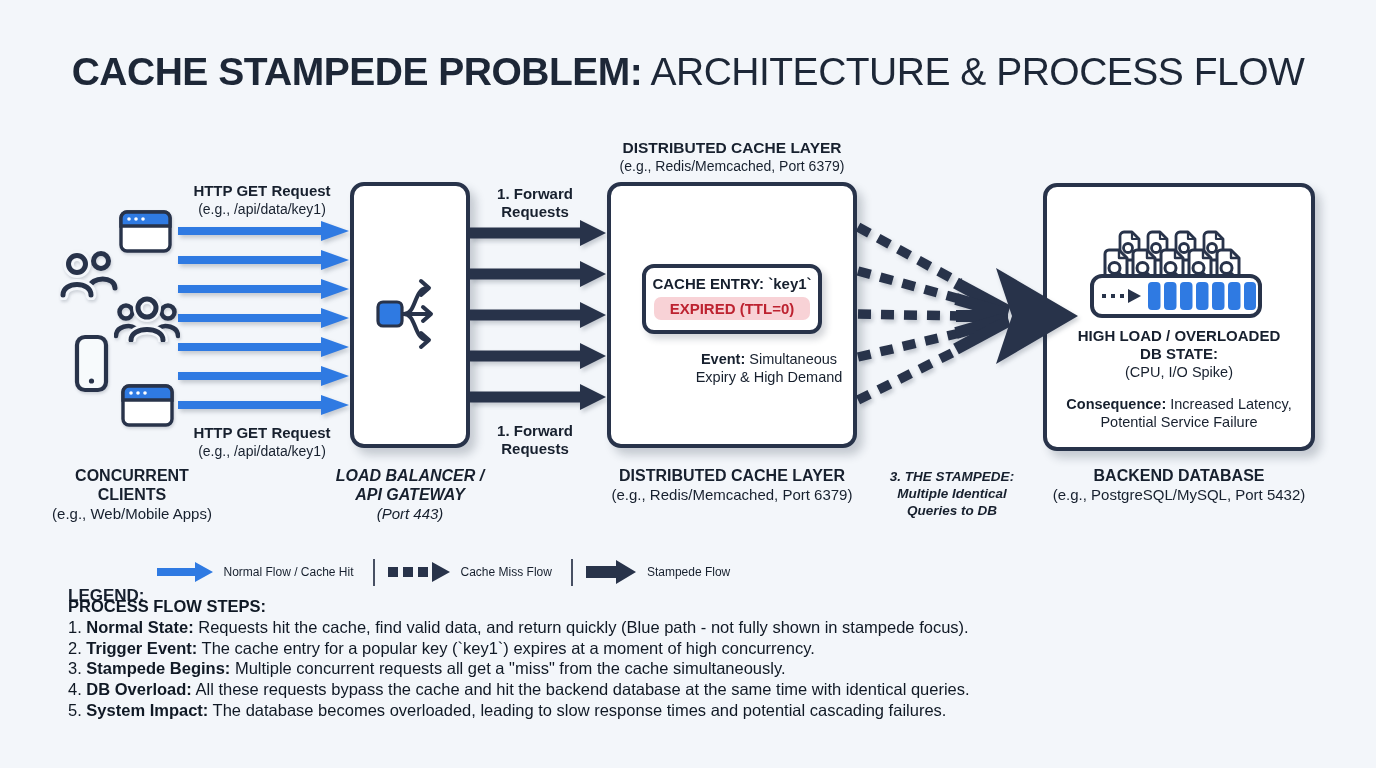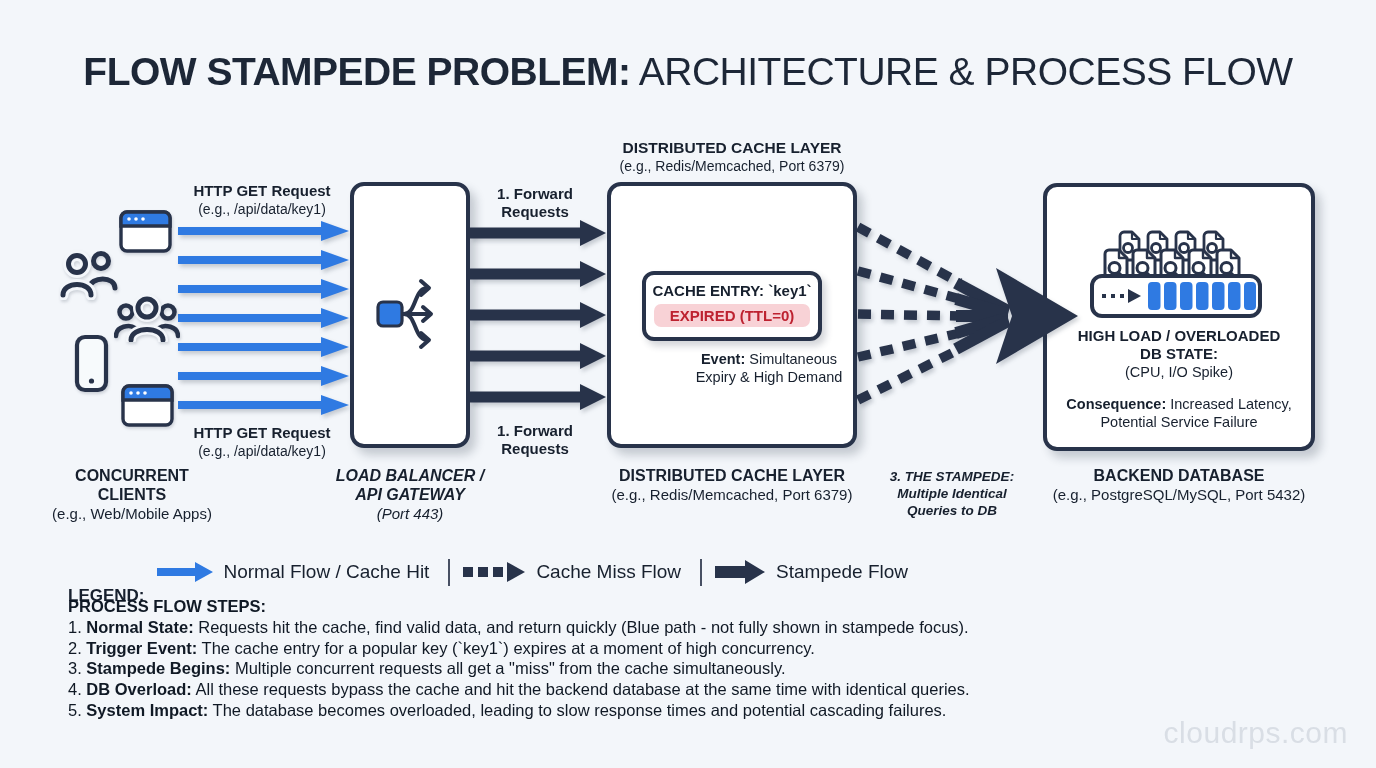--- a/index.html
+++ b/index.html
@@ -22,38 +22,38 @@
   .cap-sm{font-size:13.5px;font-weight:bold;line-height:17px;font-style:italic;}
   
   .entry{box-sizing:border-box;background:#fff;border:4px solid #28334a;border-radius:12px;
          box-shadow:4px 5px 7px rgba(33,44,66,.2);text-align:center;padding-top:7px;}
   .entry-label{font-size:15px;font-weight:bold;}
   .badge{display:inline-block;margin-top:5px;padding:3px 16px;background:#f8d2d6;border-radius:7px;
          color:#bd2230;font-weight:bold;font-size:15px;}
   
   .legend{top:556px;left:68px;display:flex;align-items:center;height:32px;}
   .legend .ltitle{font-size:17px;font-weight:bold;margin-right:12px;margin-top:48px;}
-  .legend .llabel{font-size:19px;margin:0 6px 0 9px;}
+  .legend .llabel{font-size:12px;margin:0 6px 0 9px;}
   .legend .sep{width:0;height:27px;border-left:2.5px solid #475063;margin:0 13px;}
   
   .process{top:596px;left:68px;width:1260px;font-size:16.5px;line-height:20.8px;color:#10192５;}
   .process{color:#101925;}
   .process .head{font-weight:bold;}
   .watermark{right:28px;bottom:18px;font-size:30px;color:#d9dee5;letter-spacing:.5px;}
   svg{display:block;}
   .icon{filter:drop-shadow(1.5px 2px 1.5px rgba(33,44,66,.18));}
   .arrows{left:0;top:0;pointer-events:none;filter:drop-shadow(2px 3px 2px rgba(33,44,66,.22));}
 </style>
 </head>
 <body>
 
 <div class="stage">
 
   <div class="abs title">
-    <span class="bold">FLOW STAMPEDE PROBLEM:</span><span> ARCHITECTURE &amp; PROCESS FLOW</span>
+    <span class="bold">CACHE STAMPEDE PROBLEM:</span><span> ARCHITECTURE &amp; PROCESS FLOW</span>
   </div>
 
   <div class="abs ctr" style="top:139px;left:592px;width:280px;">
     <div class="lbl1" style="font-size:15.5px;">DISTRIBUTED CACHE LAYER</div>
     <div class="lbl2">(e.g., Redis/Memcached, Port 6379)</div>
   </div>
 
   <div class="abs icon" style="left:119px;top:210px;">
     <svg width="53" height="43" viewBox="0 0 53 43">
       <rect x="2" y="2" width="49" height="39" rx="6" fill="#ffffff" stroke="#28334a" stroke-width="3.4"></rect>
@@ -126,21 +126,21 @@
   <div class="abs ctr" style="top:185px;left:474px;width:122px;">
     <div class="lbl1">1. Forward</div>
     <div class="lbl1">Requests</div>
   </div>
   <div class="abs ctr" style="top:422px;left:474px;width:122px;">
     <div class="lbl1">1. Forward</div>
     <div class="lbl1">Requests</div>
   </div>
 
   <div class="abs box" style="left:607px;top:182px;width:250px;height:266px;"></div>
-  <div class="abs entry" style="left:642px;top:271px;width:180px;height:70px;">
+  <div class="abs entry" style="left:642px;top:264px;width:180px;height:70px;">
     <div class="entry-label">CACHE ENTRY: `key1`</div>
     <div class="badge">EXPIRED (TTL=0)</div>
   </div>
   <div class="abs ctr lbl2" style="top:350px;left:607px;width:250px;font-size:14.5px;padding-left:37px;">
     <div><span class="b">Event:</span><span> Simultaneous</span></div>
     <div>Expiry &amp; High Demand</div>
   </div>
 
   <div class="abs box" style="left:1043px;top:183px;width:272px;height:268px;"></div>
   <div class="abs" style="left:1090px;top:226px;">
@@ -304,15 +304,14 @@
 
   <div class="abs process">
     <div class="head">PROCESS FLOW STEPS:</div>
     <div><span>1. </span><span class="b">Normal State:</span><span> Requests hit the cache, find valid data, and return quickly (Blue path - not fully shown in stampede focus).</span></div>
     <div><span>2. </span><span class="b">Trigger Event:</span><span> The cache entry for a popular key (`key1`) expires at a moment of high concurrency.</span></div>
     <div><span>3. </span><span class="b">Stampede Begins:</span><span> Multiple concurrent requests all get a "miss" from the cache simultaneously.</span></div>
     <div><span>4. </span><span class="b">DB Overload:</span><span> All these requests bypass the cache and hit the backend database at the same time with identical queries.</span></div>
     <div><span>5. </span><span class="b">System Impact:</span><span> The database becomes overloaded, leading to slow response times and potential cascading failures.</span></div>
   </div>
 
-  <div class="abs watermark">cloudrps.com</div>
 
 </div>
 
 </body></html>

